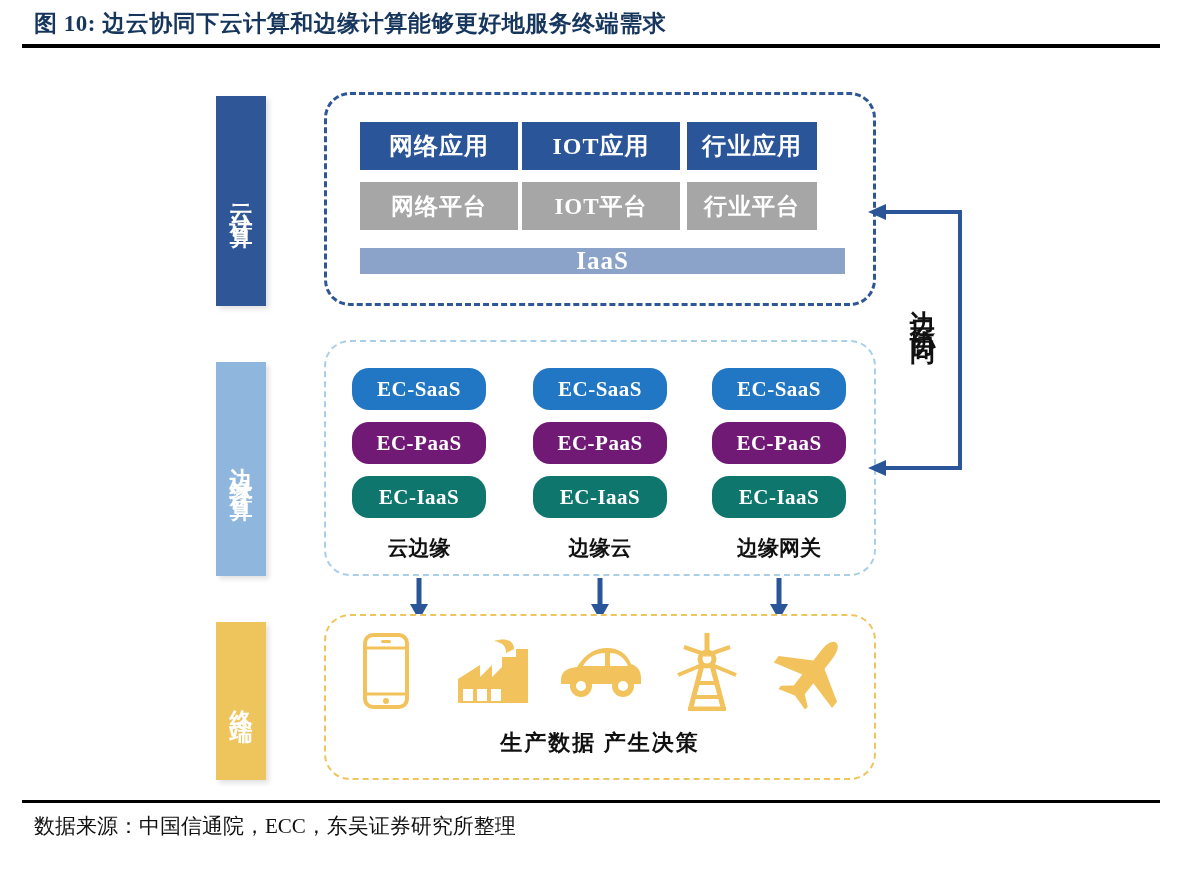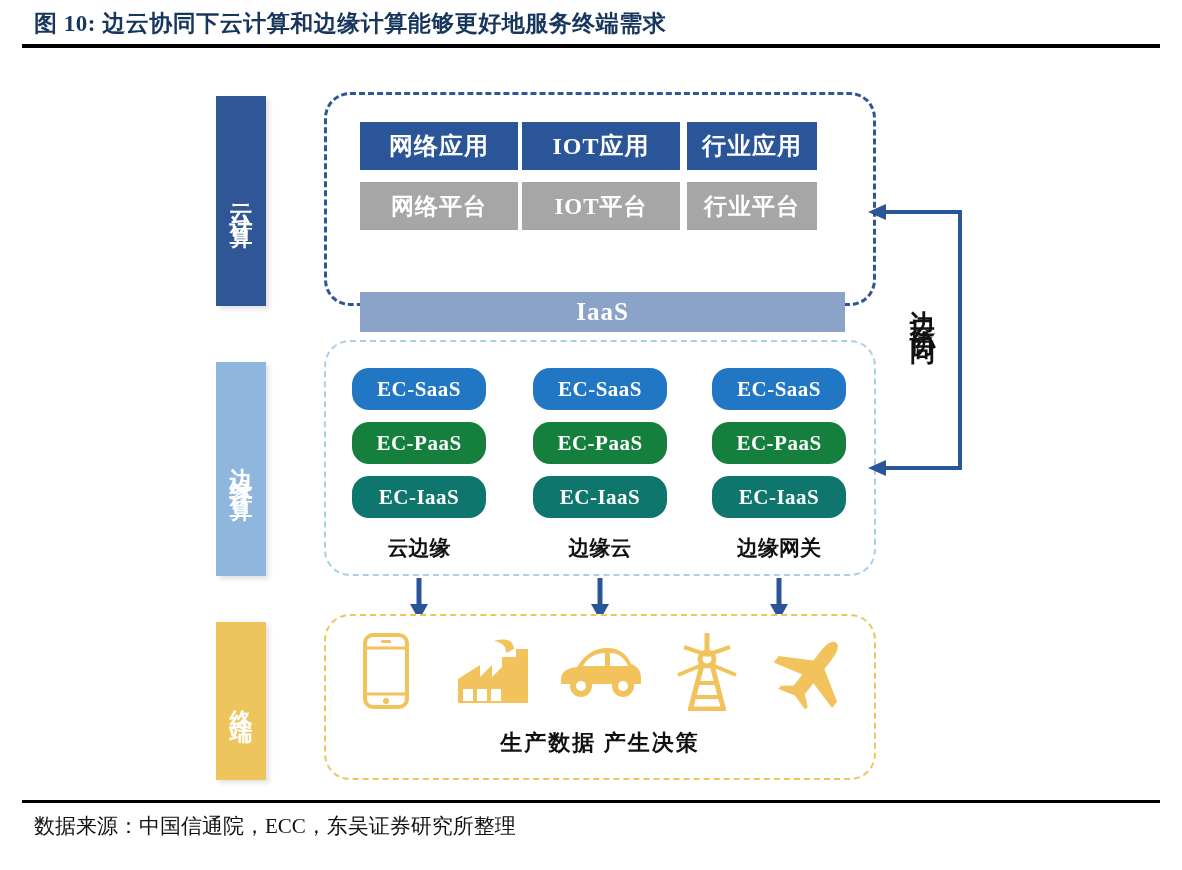--- a/index.html
+++ b/index.html
@@ -59,37 +59,36 @@
     position: absolute;
     display: flex; align-items: center; justify-content: center;
     color: #ffffff; font-weight: bold; white-space: nowrap;
   }
   .row-app   { top: 122px; height: 48px; background: #2a5599; font-size: 24px; letter-spacing: 1px; }
   .row-plat  { top: 182px; height: 48px; background: #a6a6a6; font-size: 23px; letter-spacing: 1px; }
   .col-1 { left: 360px; width: 158px; }
   .col-2 { left: 522px; width: 158px; }
   .col-3 { left: 687px; width: 130px; }
   .iaas-bar {
-    position: absolute; left: 360px; top: 248px; width: 485px; height: 40px;
+    position: absolute; left: 360px; top: 248px; width: 485px; height: 26px;
     background: #8ba3c9; color: #fff; font-size: 25px; font-weight: bold;
     display: flex; align-items: center; justify-content: center;
     letter-spacing: 1px;
-    margin-top: 44px;
   }
 
   
   .ec {
     position: absolute; height: 42px;
     display: flex; align-items: center; justify-content: center;
     color: #fff; font-weight: bold; font-size: 21px; white-space: nowrap;
     letter-spacing: 0.5px;
     border-radius: 17px;
   }
   .ec-saas { top: 368px; background: #2277c4; }
-  .ec-paas { top: 422px; background: #15803d; }
+  .ec-paas { top: 422px; background: #701a75; }
   .ec-iaas { top: 476px; background: #0f766e; }
   .ecol-1 { left: 352px; width: 134px; }
   .ecol-2 { left: 533px; width: 134px; }
   .ecol-3 { left: 712px; width: 134px; }
 
   .edge-col-label {
     position: absolute; top: 534px; width: 160px;
     text-align: center; font-size: 21px; font-weight: bold; color: #111;
     white-space: nowrap;
   }

